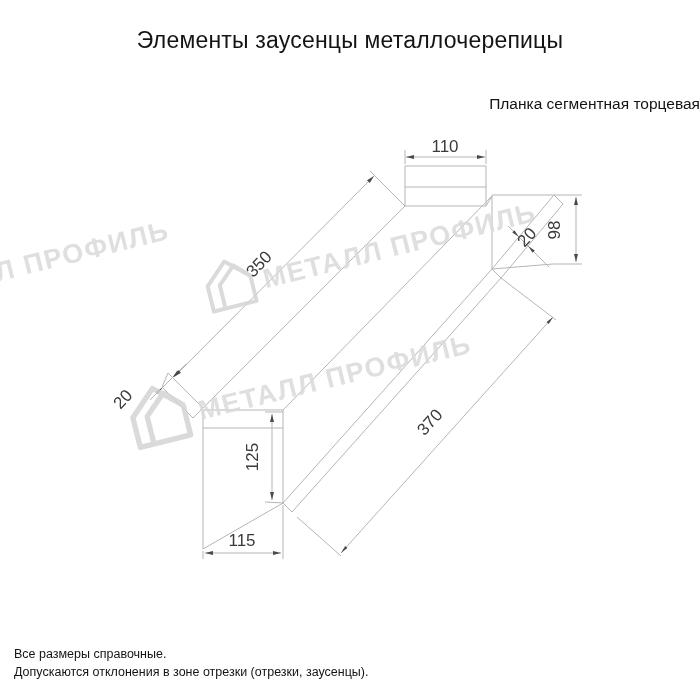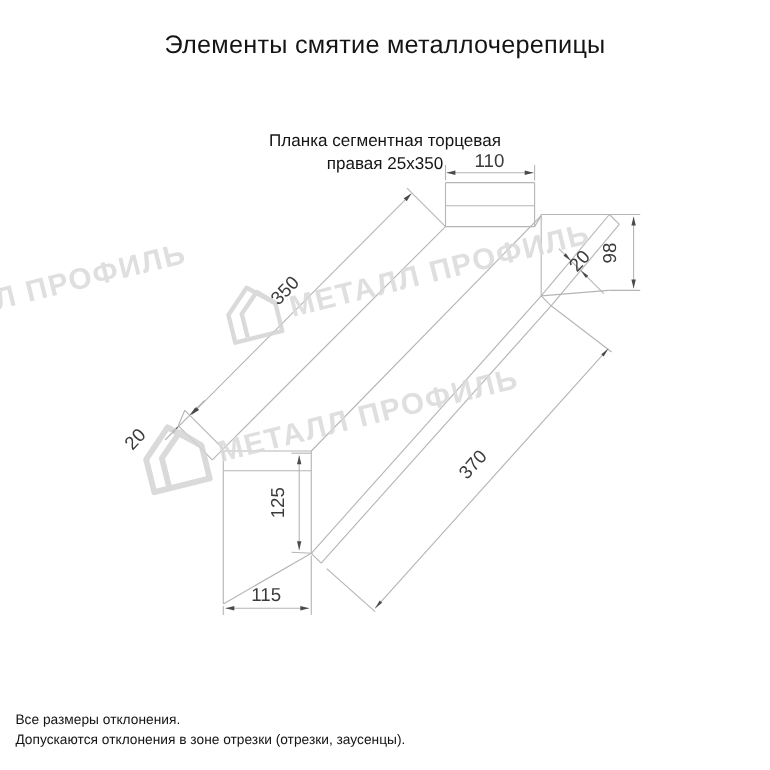--- a/index.html
+++ b/index.html
@@ -1,36 +1,35 @@
 <!DOCTYPE html>
 <html><head>
 <meta charset="utf-8">
 <style>
   html,body{margin:0;padding:0;background:#ffffff;}
   .page{position:relative;width:700px;height:700px;background:#ffffff;overflow:hidden;
         font-family:"Liberation Sans", sans-serif;color:#161616;}
   .title{position:absolute;top:27px;left:0;width:100%;text-align:center;
          font-size:23px;letter-spacing:.2px;color:#141414;}
-  .subtitle{position:absolute;top:93px;left:0;width:100%;text-align:center;
-            font-size:15.5px;line-height:21px;color:#141414;margin-top:25px;}
+  .subtitle{position:absolute;top:93px;left:0;width:100%;text-align:right;
+            font-size:15.5px;line-height:21px;color:#141414;}
   .drawing{position:absolute;left:0;top:0;width:700px;height:700px;}
   .notes{position:absolute;left:14px;top:646px;font-size:12.5px;line-height:17.5px;color:#141414;}
   svg text{font-family:"Liberation Sans", sans-serif;font-size:17px;fill:#3b3b3b;}
   .wm-text{font-size:27px;font-weight:bold;fill:#dadada;letter-spacing:1.5px;}
 </style>
 </head>
 <body>
 
 <div class="page">
 
-  <div class="title">Элементы смятие металлочерепицы</div>
+  <div class="title">Элементы заусенцы металлочерепицы</div>
 
   <div class="subtitle">
     <div>Планка сегментная торцевая</div>
-    <div>правая 25х350</div>
   </div>
 
   <svg class="drawing" viewBox="0 0 700 700" xmlns="http://www.w3.org/2000/svg">
 
     <g stroke="#b5b5b5" stroke-width="1" fill="none">
 
       <line x1="405" y1="166" x2="486" y2="166"></line>
       <line x1="405" y1="187" x2="486" y2="187"></line>
       <line x1="405" y1="206" x2="486" y2="206"></line>
       <line x1="405" y1="166" x2="405" y2="206"></line>
@@ -142,17 +141,17 @@
       <text transform="translate(263,268) rotate(-46)" text-anchor="middle">350</text>
       <text transform="translate(434,426) rotate(-48)" text-anchor="middle">370</text>
       <text transform="translate(531,241) rotate(-47)" text-anchor="middle">20</text>
       <text transform="translate(127,403) rotate(-47)" text-anchor="middle">20</text>
       <text transform="translate(258,457) rotate(-90)" text-anchor="middle">125</text>
       <text x="242" y="546" text-anchor="middle">115</text>
     </g>
   </svg>
 
   <div class="notes">
-    <div>Все размеры отклонения.</div>
+    <div>Все размеры справочные.</div>
     <div>Допускаются отклонения в зоне отрезки (отрезки, заусенцы).</div>
   </div>
 
 </div>
 
 </body></html>

